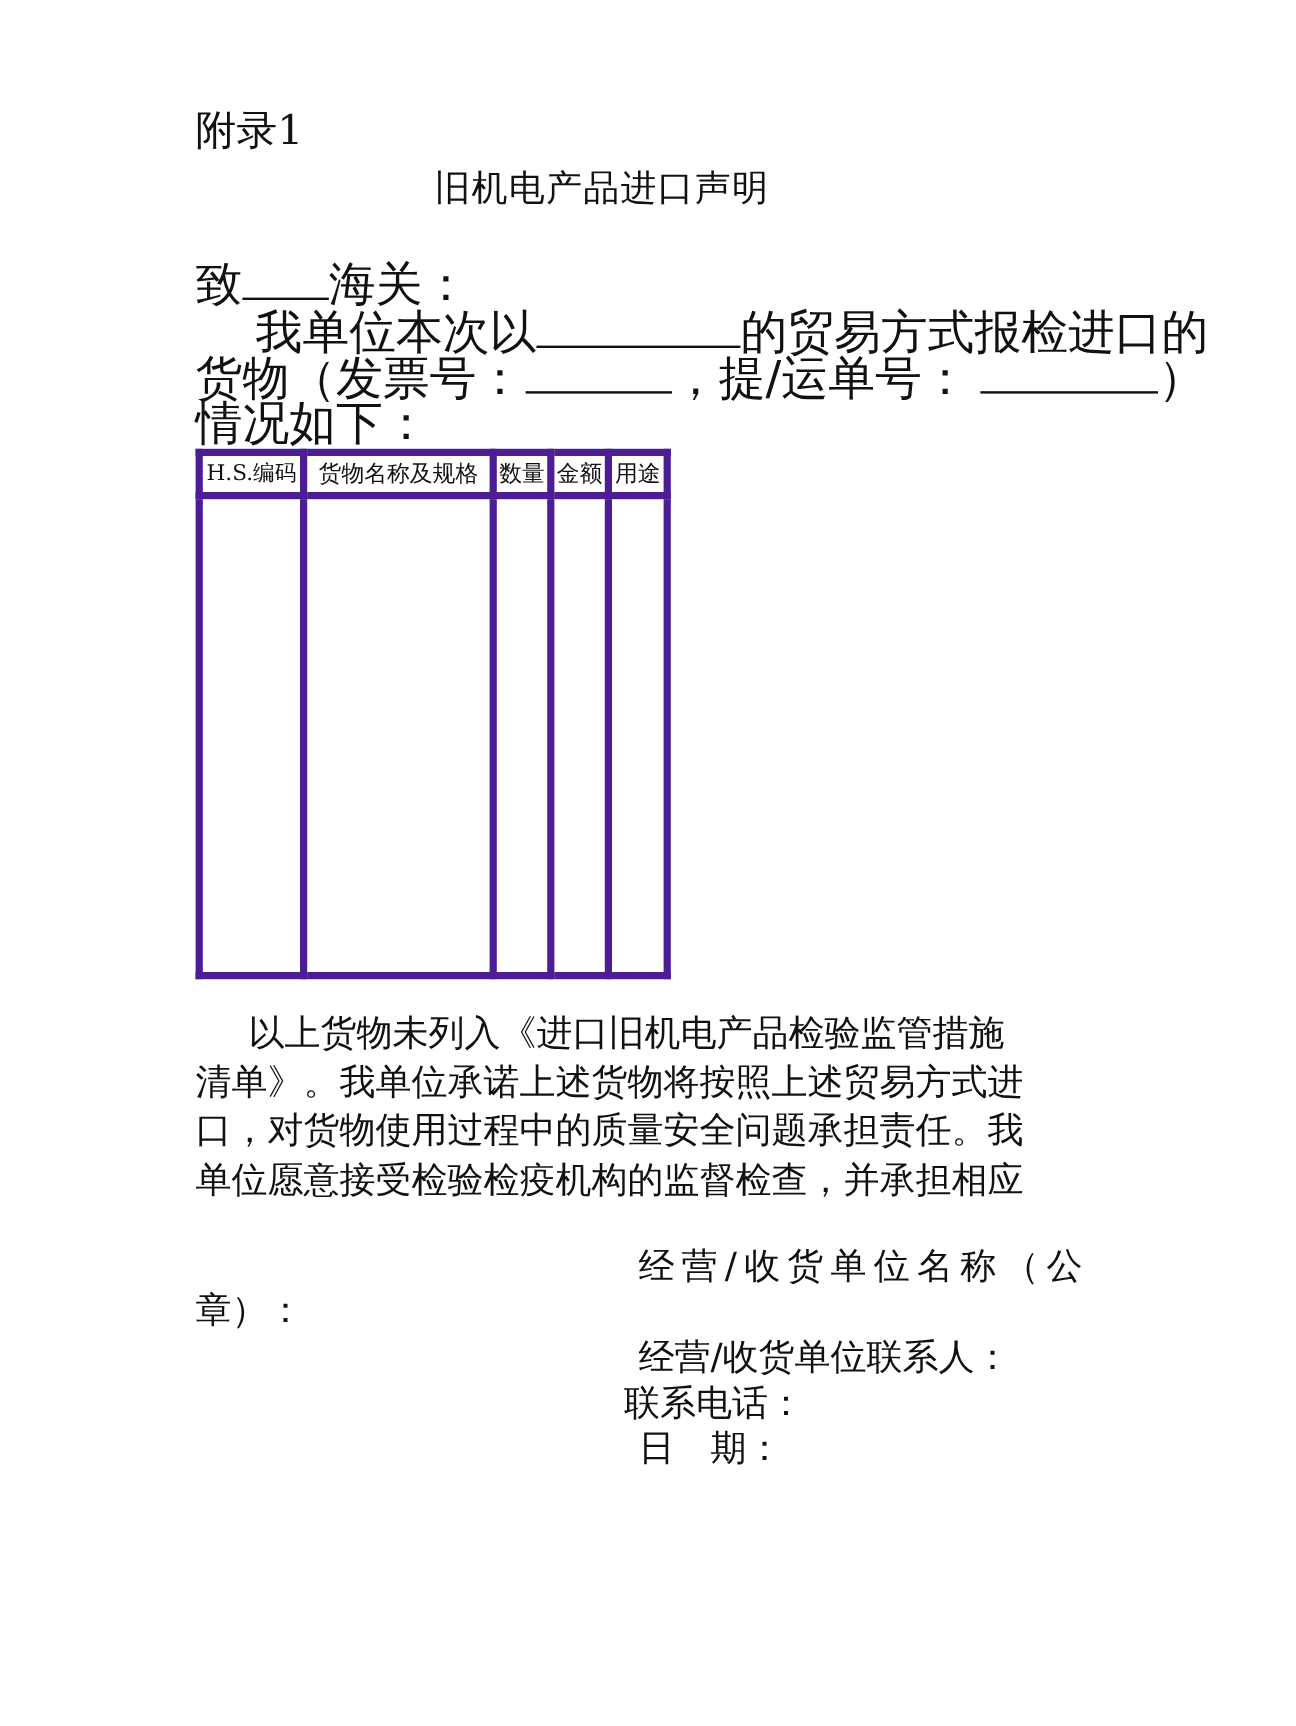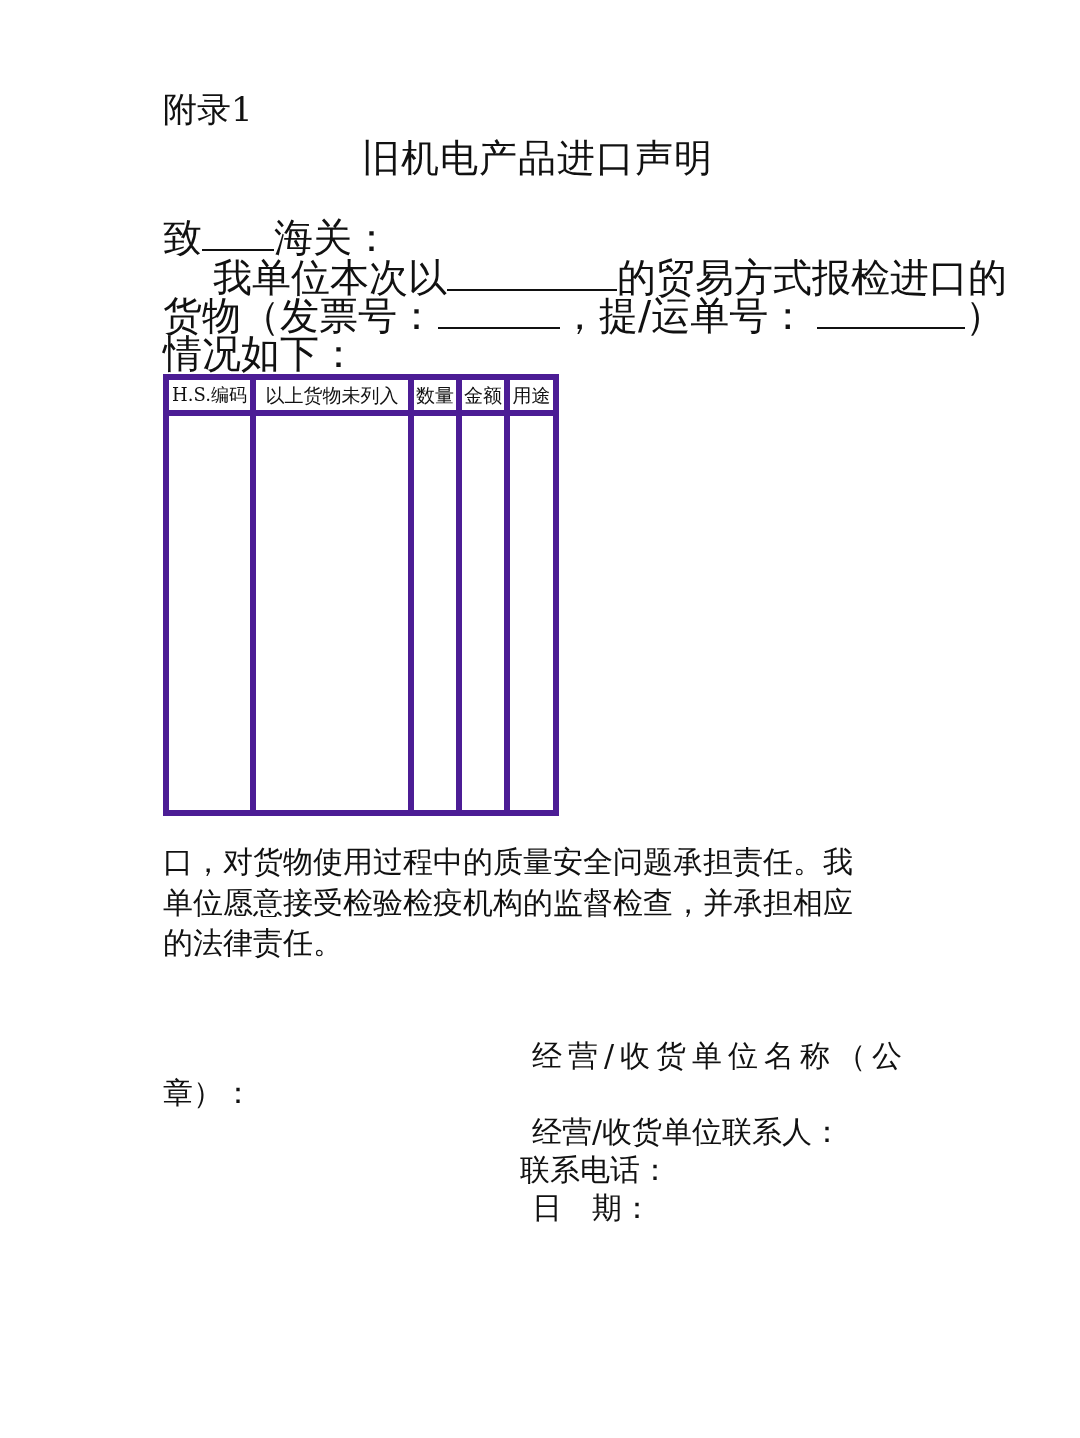--- a/index.html
+++ b/index.html
@@ -17,21 +17,21 @@
   }
   .abs { position: absolute; white-space: nowrap; }
 
   .appendix {
     left: 163px; top: 87px;
     font-family: "DejaVu Serif", "Liberation Serif", serif;
     font-size: 34px; line-height: 44px;
   }
   .title {
     left: 362px; top: 134px;
-    font-size: 38px; line-height: 48px;
+    font-size: 30px; line-height: 48px;
     letter-spacing: 1px;
   }
   .body-line {
     font-size: 39px; line-height: 40px;
     left: 163px;
   }
   .blank {
     display: inline-block;
     border-bottom: 2px solid #111;
     height: 26px;
@@ -104,41 +104,42 @@
     <colgroup>
       <col style="width:87px;">
       <col style="width:158px;">
       <col style="width:48px;">
       <col style="width:48px;">
       <col style="width:49px;">
     </colgroup>
     <thead>
       <tr>
         <th class="hs">H.S.编码</th>
-        <th>以上货物未列入</th>
+        <th>货物名称及规格</th>
         <th>数量</th>
         <th>金额</th>
         <th>用途</th>
       </tr>
     </thead>
     <tbody>
       <tr>
         <td></td>
         <td></td>
         <td></td>
         <td></td>
         <td></td>
       </tr>
     </tbody>
   </table>
 
   <div class="abs para">
+    <span class="ln" style="padding-left:44px;">以上货物未列入《进口旧机电产品检验监管措施</span>
+    <span class="ln">清单》。我单位承诺上述货物将按照上述贸易方式进</span>
     <span class="ln">口，对货物使用过程中的质量安全问题承担责任。我</span>
     <span class="ln">单位愿意接受检验检疫机构的监督检查，并承担相应</span>
-    <span class="ln">的法律责任。</span>
   </div>
 
   <div class="abs sig spaced" style="left:532px; top:1036px;">经营/收货单位名称（公</div>
   <div class="abs sig" style="left:163px; top:1073px;">章）：</div>
   <div class="abs sig" style="left:532px; top:1112px;">经营/收货单位联系人：</div>
   <div class="abs sig" style="left:520px; top:1150px;">联系电话：</div>
   <div class="abs sig" style="left:532px; top:1188px;">日　期：</div>
 
 </div>
 

